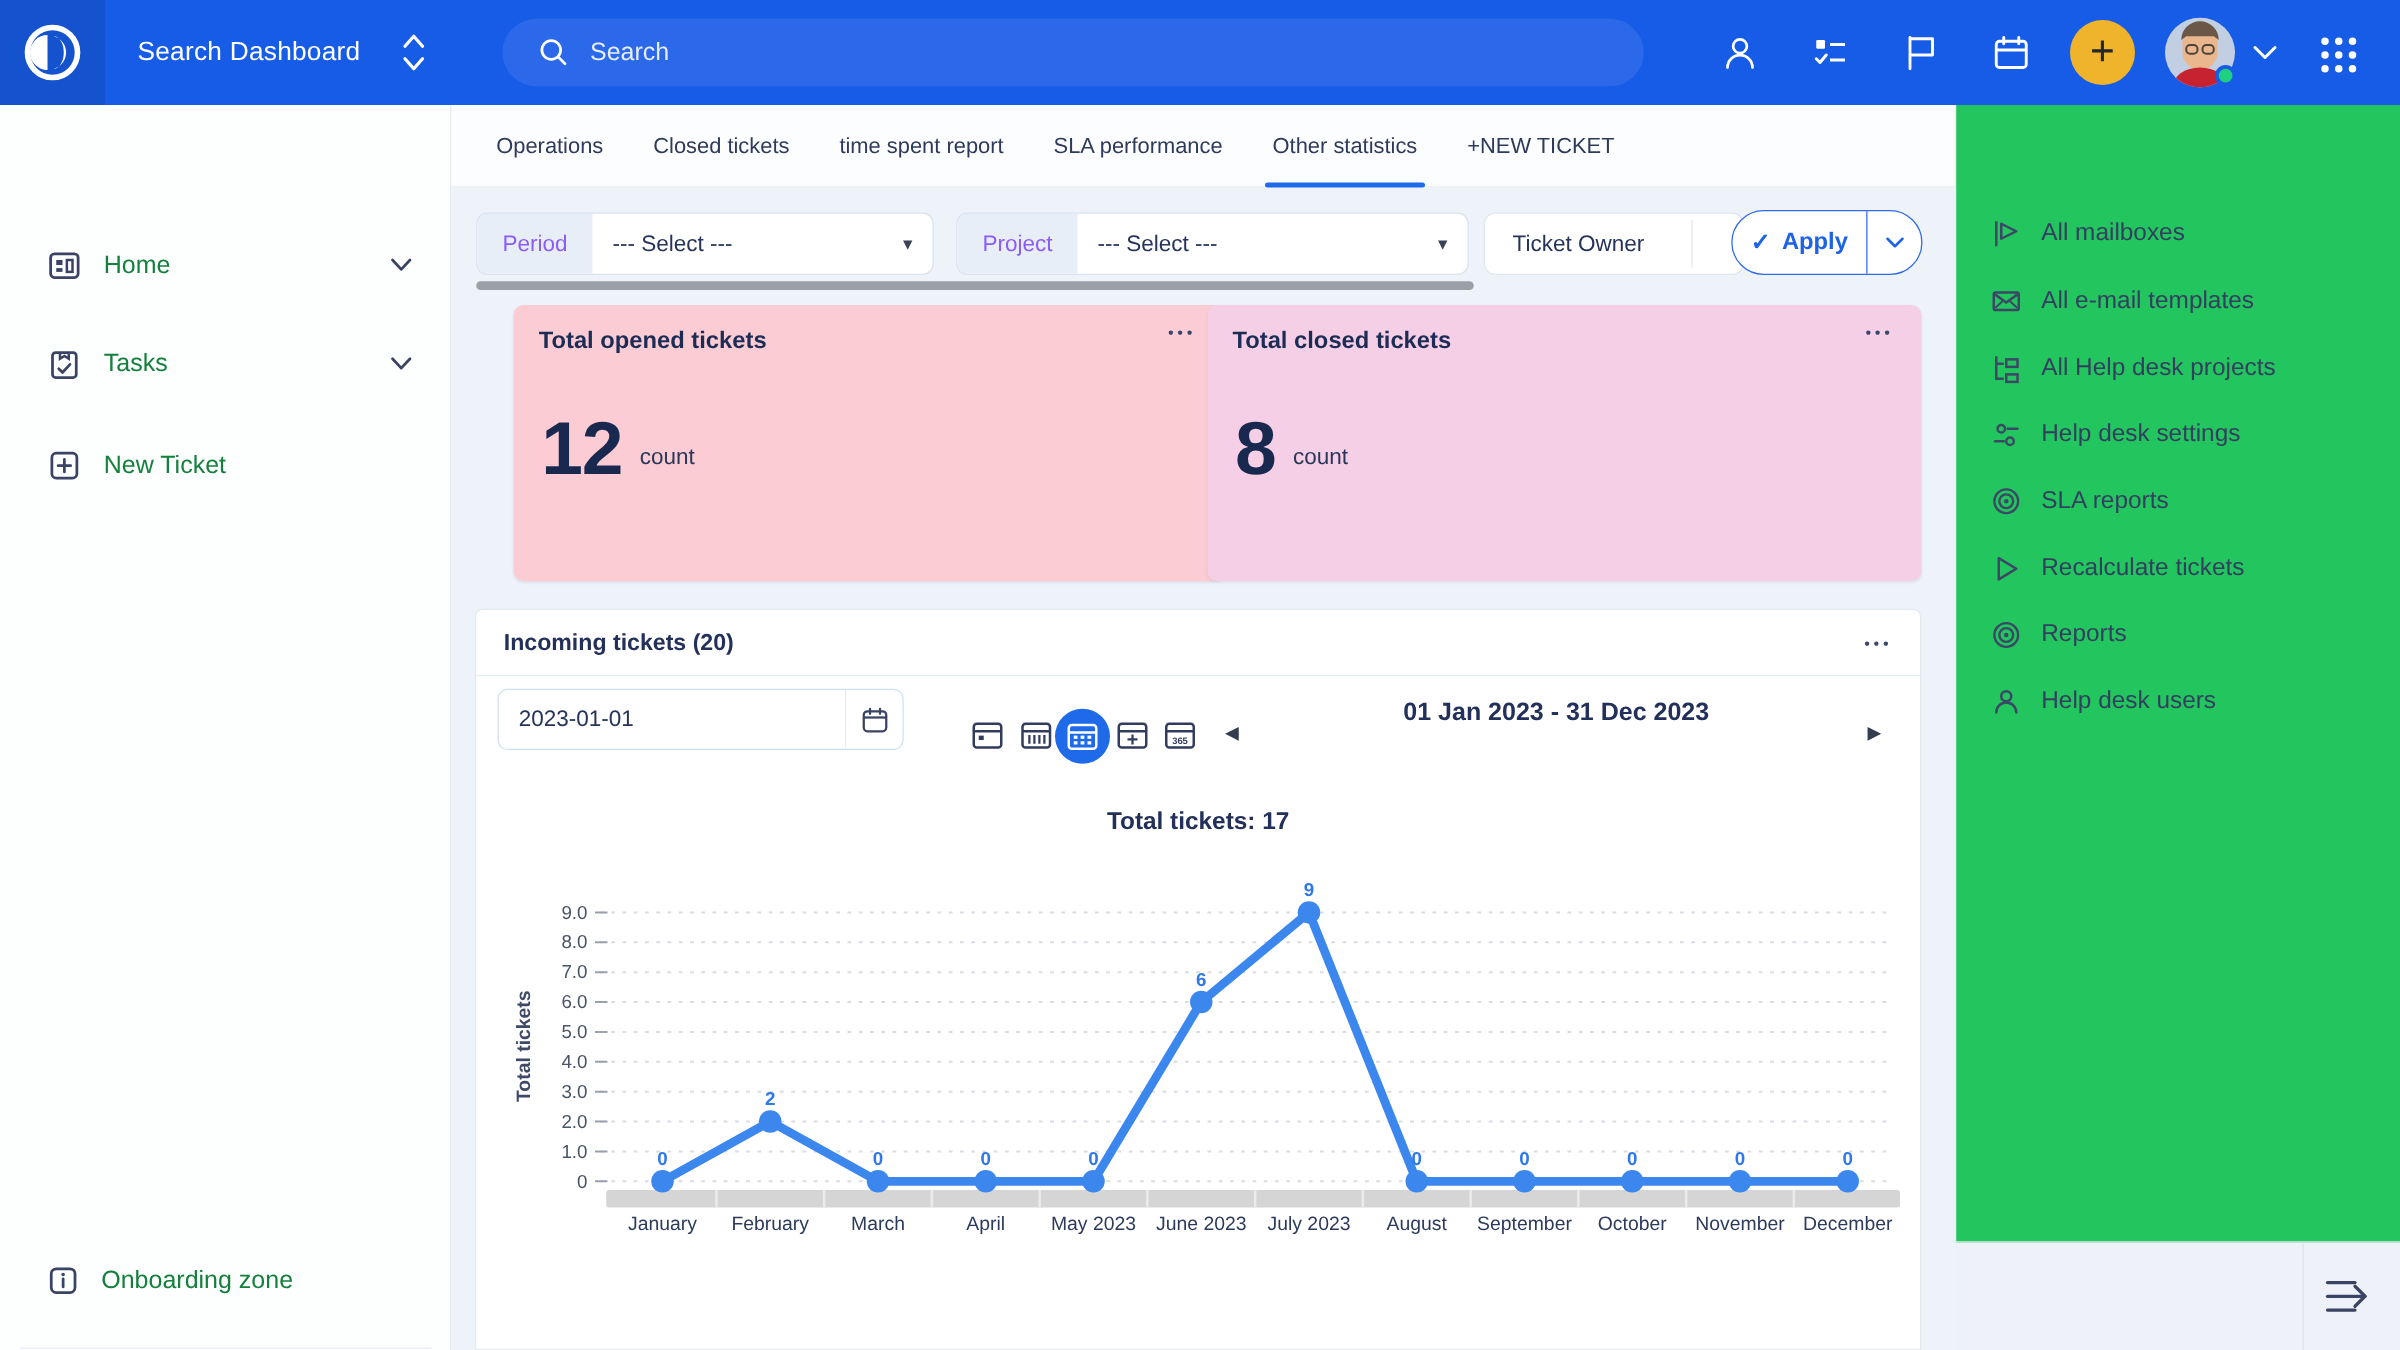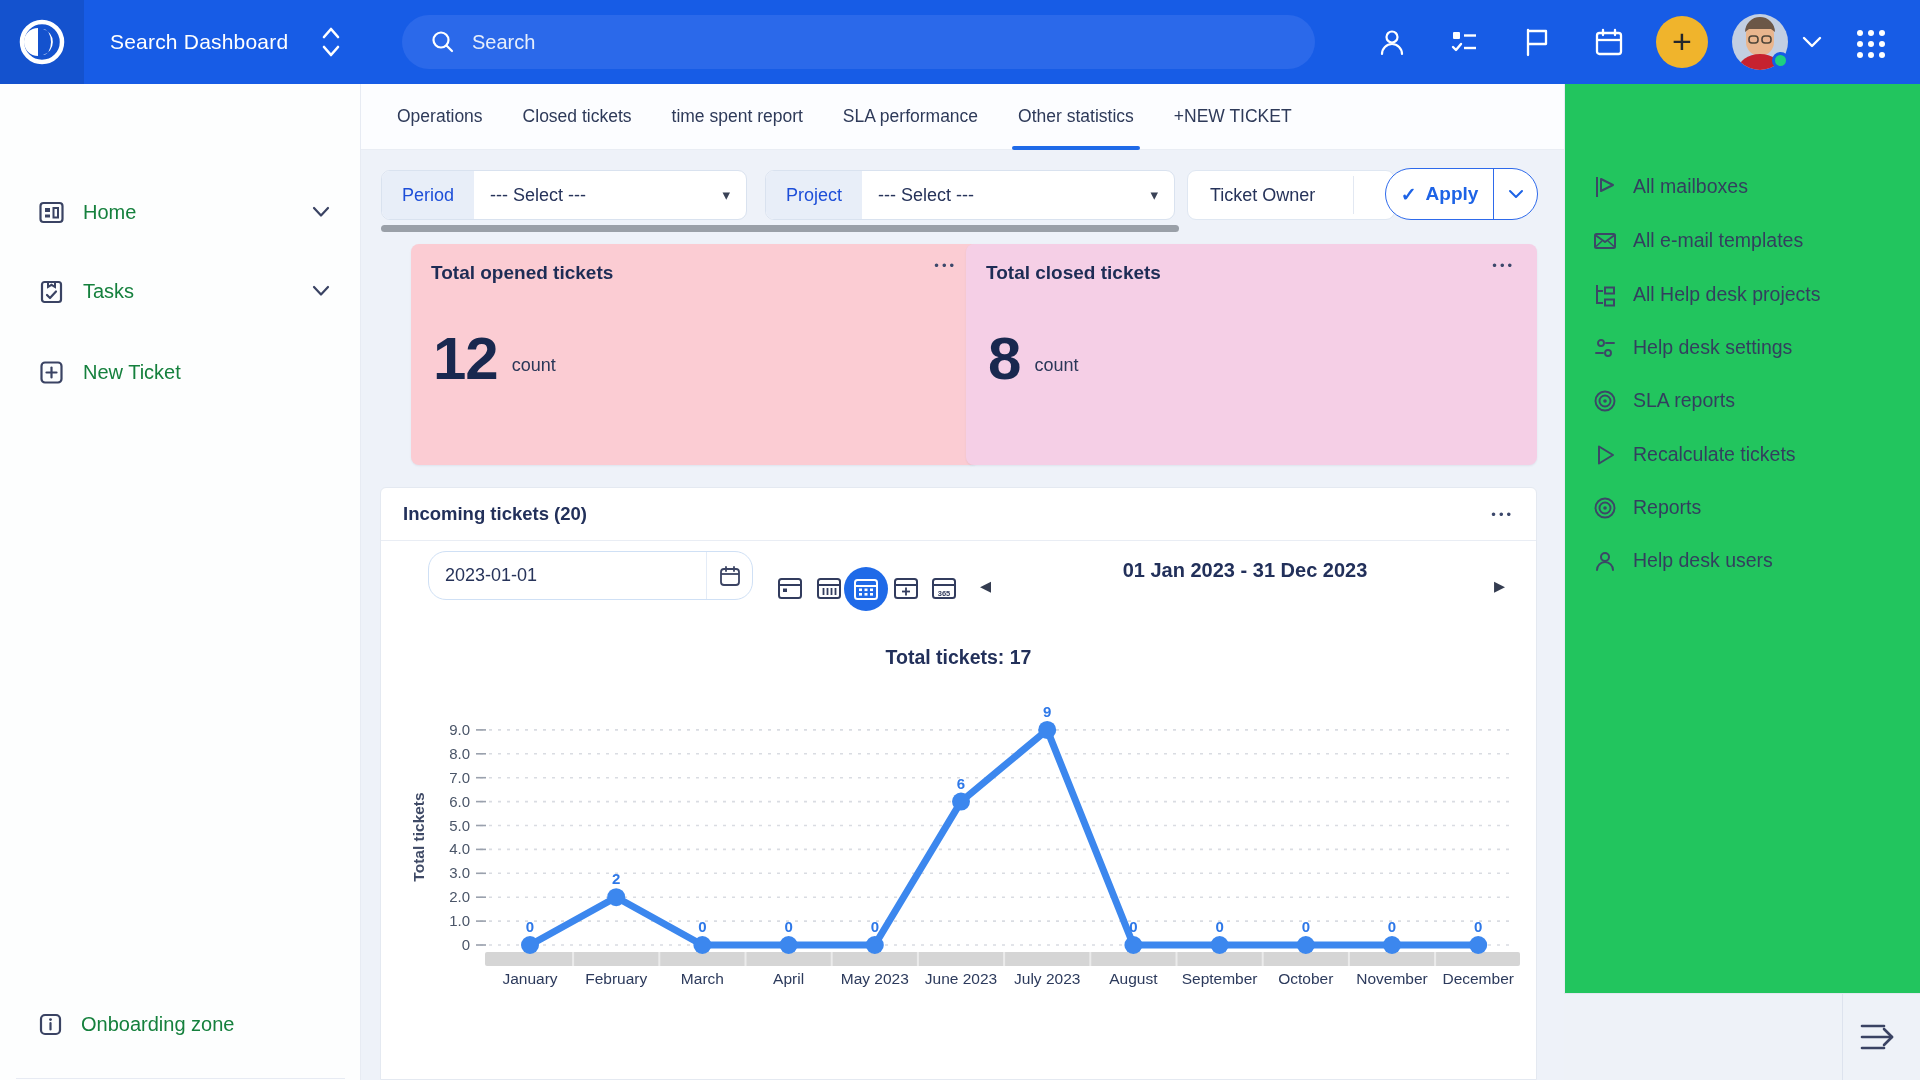--- a/index.html
+++ b/index.html
@@ -27,21 +27,21 @@
   .sl-chev { position:absolute; right:30px; }
   .sl-divider { left:16px; width:329px; height:1px; background:#e7ebf3; }
 
   
   .tabsbar { left:361px; top:84px; width:1203px; height:66px; background:#fcfdff; border-bottom:1px solid #e9edf4; display:flex; align-items:center; padding-left:36px; gap:40px; }
   .tab { color:#2e3a59; font-size:17.5px; font-weight:500; position:relative; height:66px; display:flex; align-items:center; cursor:pointer; white-space:nowrap; }
   .tab.active::after { content:""; position:absolute; left:-6px; right:-6px; bottom:0; height:4px; background:#1f6ae8; border-radius:2px; }
 
   
   .fgroup { top:170px; height:50px; display:flex; align-items:stretch; border:1px solid #d9e2ef; border-radius:9px; overflow:hidden; background:#fff; }
-  .fgroup .flabel { background:#e8eef8; color:#1d4ed8; font-size:18px; display:flex; align-items:center; padding:0 20px; }
+  .fgroup .flabel { background:#e8eef8; color:#8b5cf6; font-size:18px; display:flex; align-items:center; padding:0 20px; }
   .fgroup .fvalue { display:flex; align-items:center; padding:0 16px; color:#26335a; font-size:18px; gap:10px; flex:1;justify-content:flex-end; }
   .fcaret { margin-left:auto; color:#3a4256; font-size:15px; }
   .owner-box { left:1187px; top:170px; width:208px; height:50px; background:#fff; border:1px solid #dfe7f2; border-radius:9px; display:flex; align-items:center; padding-left:22px; color:#26335a; font-size:18px; }
   .owner-div { left:1353px; top:176px; width:1px; height:38px; background:#e2e8f2; }
   .apply-btn { left:1385px; top:168px; width:153px; height:52px; background:#fff; border:1.5px solid #2e6aeb; border-radius:26px; display:flex; align-items:center; z-index:5; }
   .apply-main { flex:1; display:flex; align-items:center; justify-content:center; gap:9px; color:#1d63e6; font-size:19px; font-weight:700; height:100%; cursor:pointer; }
   .apply-split { width:44px; height:100%; border-left:1.5px solid #2e6aeb; display:flex; align-items:center; justify-content:center; color:#1d63e6; font-size:16px; cursor:pointer; }
   .hscrollbar { left:381px; top:225px; width:798px; height:7px; background:#9aa0a8; border-radius:4px; }
 
   
@@ -52,21 +52,21 @@
   .card-menu { position:absolute; right:22px; top:14px; color:#3c486b; font-size:13px; letter-spacing:3px; cursor:pointer; }
   .card-valrow { position:absolute; left:22px; top:80px; display:flex; align-items:center; gap:14px; }
   .card-value { color:#19284f; font-size:60px; font-weight:700; letter-spacing:-1px; }
   .card-unit { color:#2a3758; font-size:18px; padding-top:14px; }
 
   
   .panel { left:380px; top:487px; width:1157px; height:593px; background:#fff; border:1px solid #e4e9f1; border-radius:6px 6px 0 0; }
   .panel-header { position:absolute; left:0; top:0; width:100%; height:53px; border-bottom:1px solid #e9edf4; display:flex; align-items:center; padding:0 22px; }
   .panel-title { color:#22305a; font-size:18.5px; font-weight:700; }
   .panel-menu { margin-left:auto; color:#3c486b; font-size:13px; letter-spacing:3px; cursor:pointer; }
-  .date-input { left:398px; top:551px; width:325px; height:49px; background:#fff; border:1px solid #cfe0f5; border-radius:18px; display:flex; align-items:center; z-index:3;margin-left:30px;}
+  .date-input { left:398px; top:551px; width:325px; height:49px; background:#fff; border:1px solid #cfe0f5; border-radius:8px; display:flex; align-items:center; z-index:3;}
   .date-text { padding-left:16px; color:#26335a; font-size:18px; flex:1; }
   .date-cal { width:46px; height:100%; border-left:1px solid #e4ecf7; display:flex; align-items:center; justify-content:center; }
   .mini-cal { top:573px; width:30px; height:30px; display:flex; align-items:center; justify-content:center; cursor:pointer; }
   .mini-cal-active { left:844px; top:567px; width:44px; height:44px; border-radius:50%; background:#1f6ae8; display:flex; align-items:center; justify-content:center; cursor:pointer; }
   .range-arrow { top:573px; color:#343c50; font-size:22px; cursor:pointer; }
   .range-text { left:1095px; top:553px; width:300px; text-align:center; color:#22305a; font-size:20px; font-weight:700; line-height:35px; }
   .chart-total { left:380px; top:646px; width:1157px; text-align:center; color:#22305a; font-size:19.5px; font-weight:600; }
 
   
   .sidebar-right { left:1564px; top:84px; width:356px; height:996px; background:#22c55e; border-left:1px solid #e7ebf3; }

